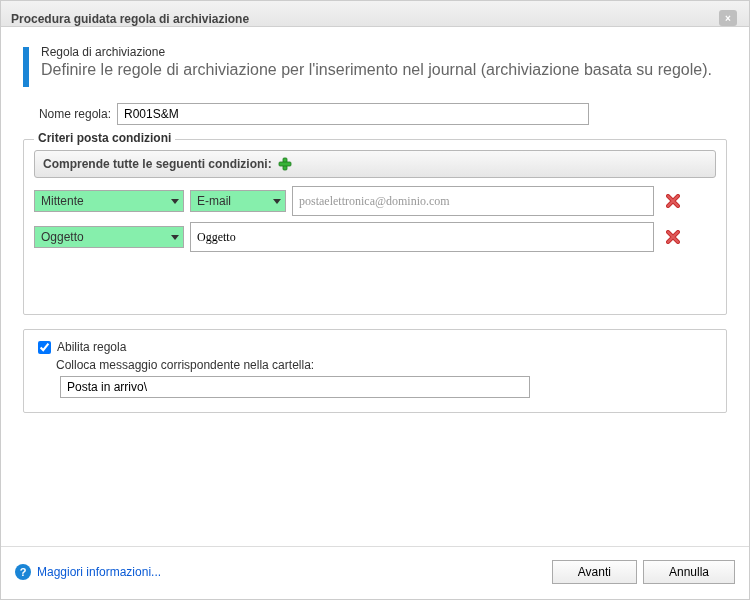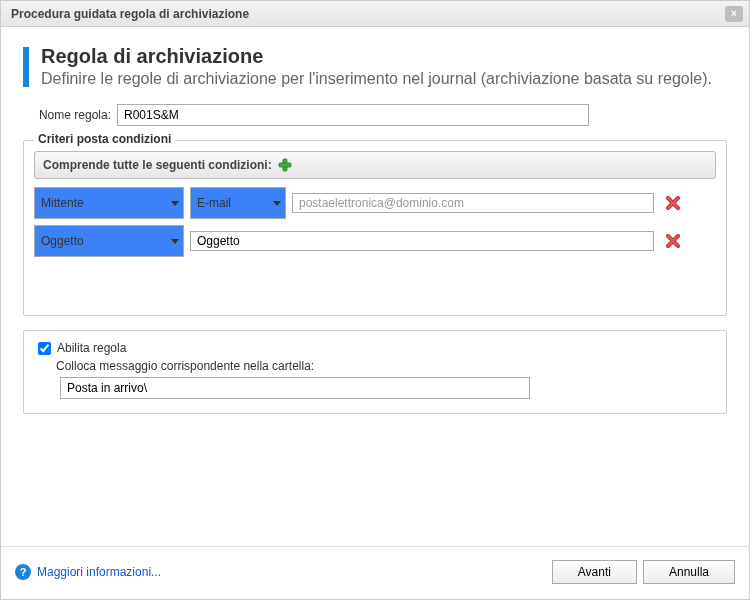--- a/index.html
+++ b/index.html
@@ -1,40 +1,40 @@
 <!DOCTYPE html>
 <html><head>
 <meta charset="utf-8">
 <style>
   * { box-sizing: border-box; }
   html, body { margin: 0; padding: 0; font-family: "Segoe UI", Tahoma, Arial, sans-serif; font-size: 12px; color: #333; }
   body { background: #f8f8f8; }
   .window { width: 750px; height: 600px; background: #fff; border: 1px solid #ccc; display: flex; flex-direction: column; position: relative; }
-  .titlebar { height: 26px; background: linear-gradient(to bottom, #f2f2f2, #e6e6e6); border-bottom: 1px solid #d0d0d0; display: flex; align-items: center; padding: 0 6px 0 10px; font-weight: bold; color: #444; }
+  .titlebar { height: 26px; background: linear-gradient(to bottom, #f2f2f2, #e6e6e6); border-bottom: 1px solid #d0d0d0; display: flex; align-items: flex-end; padding: 0 12px 0 10px; font-weight: bold; color: #444; }
   .titlebar .spacer { flex: 1; }
   .titlebar .close-btn { width: 18px; height: 16px; border-radius: 3px; background: #bfbfbf; display: flex; align-items: center; justify-content: center; color: #fff; font-size: 10px; cursor: pointer; }
   .content { flex: 1; padding: 18px 22px 0 22px; display: flex; flex-direction: column; }
   .header { display: flex; margin-bottom: 16px; }
   .header-bar { width: 6px; height: 40px; background: #1a85d6; margin-right: 12px; margin-top: 2px; }
-  .header-text h2 { margin: 0 0 2px 0; font-size: 20px; font-weight: bold; color: #333; }
+  .header-text h2 { margin: 0 0 2px 0; font-size: 12px; font-weight: normal; color: #333; }
   .header-text .subtitle { color: #666; font-size: 16px; }
   .row-name { display: flex; align-items: center; margin-bottom: 14px; }
   .row-name label { width: 88px; text-align: right; margin-right: 6px; }
   .row-name input { flex: 0 0 472px; height: 22px; border: 1px solid #aaa; padding: 2px 6px; font-family: inherit; font-size: 12px; }
   .fieldset { border: 1px solid #ccc; border-radius: 2px; padding: 10px 10px 10px 10px; margin-bottom: 14px; position: relative; }
   .fieldset-legend { position: absolute; top: -9px; left: 10px; background: #fff; padding: 0 4px; font-weight: bold; color: #333; font-size: 12px; }
   .criteria-box { height: 176px; display: flex; flex-direction: column; }
   .cond-hdr { background: linear-gradient(to bottom, #f9f9f9, #e6e6e6); border: 1px solid #b8b8b8; border-radius: 3px; height: 28px; display: flex; align-items: center; padding: 0 8px; margin-bottom: 8px; font-weight: bold; color: #444; }
   .cond-hdr .add-icon { margin-left: 6px; display: inline-flex; }
   .cond-row { display: flex; align-items: center; margin-bottom: 6px; gap: 6px; }
-  .select { height: 32px; border: 1px solid #aaa; background: #3b82f6; display: flex; align-items: center; justify-content: space-between; padding: 0 4px 0 6px; cursor: pointer; position: relative; }
+  .select { height: 22px; border: 1px solid #aaa; background: #86efac; display: flex; align-items: center; justify-content: space-between; padding: 0 4px 0 6px; cursor: pointer; position: relative; }
   .select .caret { width: 0; height: 0; border-left: 4px solid transparent; border-right: 4px solid transparent; border-top: 5px solid #333; margin-left: 6px; }
   .sel-field { width: 150px; }
   .sel-attr  { width: 96px; }
-  .txt { height: 20px; border: 1px solid #aaa; padding: 2px 6px; font-family: Liberation Sans, sans-serif; font-size: 12px; }
+  .txt { height: 30px; border: 1px solid #aaa; padding: 2px 6px; font-family: Liberation Serif, serif; font-size: 12px; }
   .txt-wide { flex: 0 0 362px; }
   .txt-subject { flex: 0 0 464px; }
   .txt::placeholder { color: #999; }
   .del-btn { width: 18px; height: 18px; display: inline-flex; align-items: center; justify-content: center; cursor: pointer; margin-left: 4px; }
   .enable-box { padding: 10px 20px 14px 14px; }
   .enable-row { display: flex; align-items: center; margin-bottom: 4px; }
   .enable-row input[type=checkbox] { margin: 0 6px 0 0; }
   .folder-label { margin: 2px 0 4px 18px; color: #333; }
   .folder-input { margin-left: 22px; width: 470px; height: 22px; border: 1px solid #aaa; padding: 2px 6px; font-family: inherit; font-size: 12px; display: block; }
   .footer-sep { border: 0; border-top: 1px solid #ddd; margin: 0 0 8px 0; }

